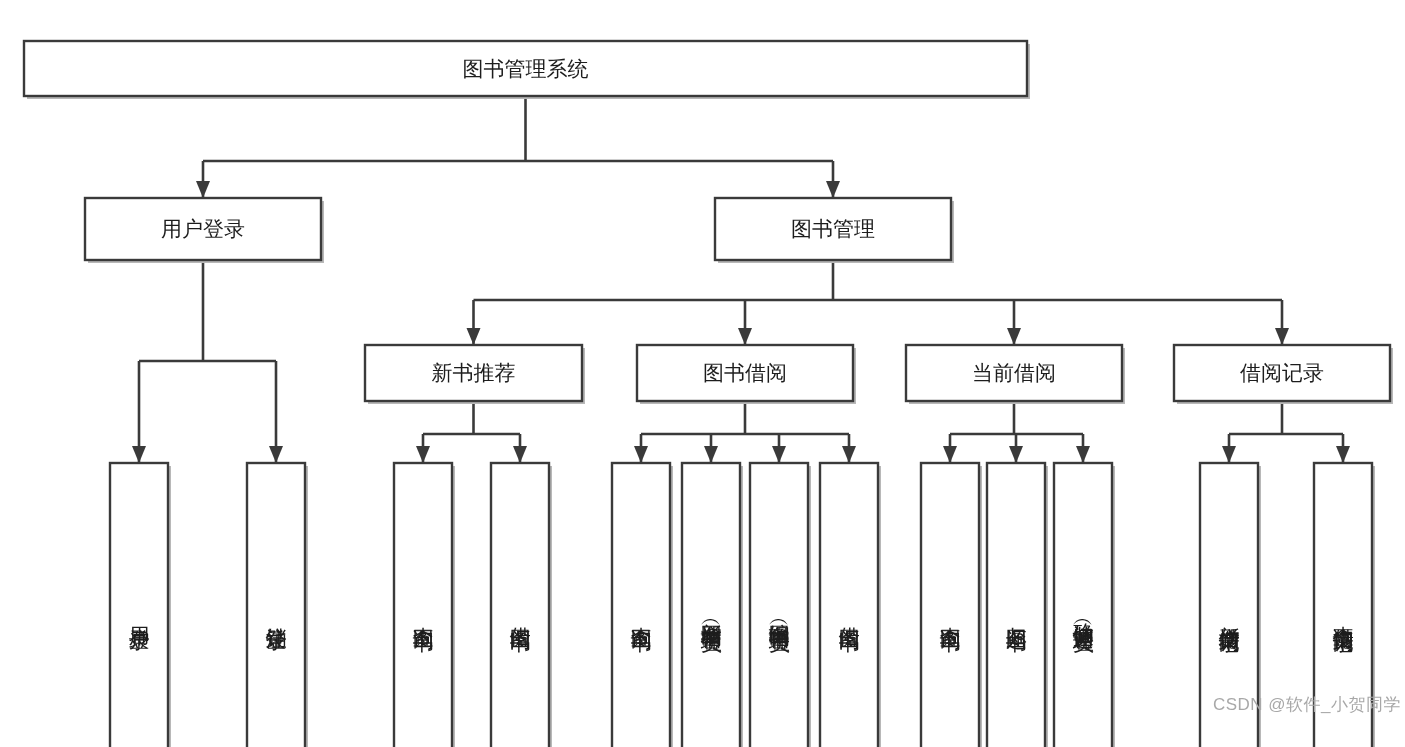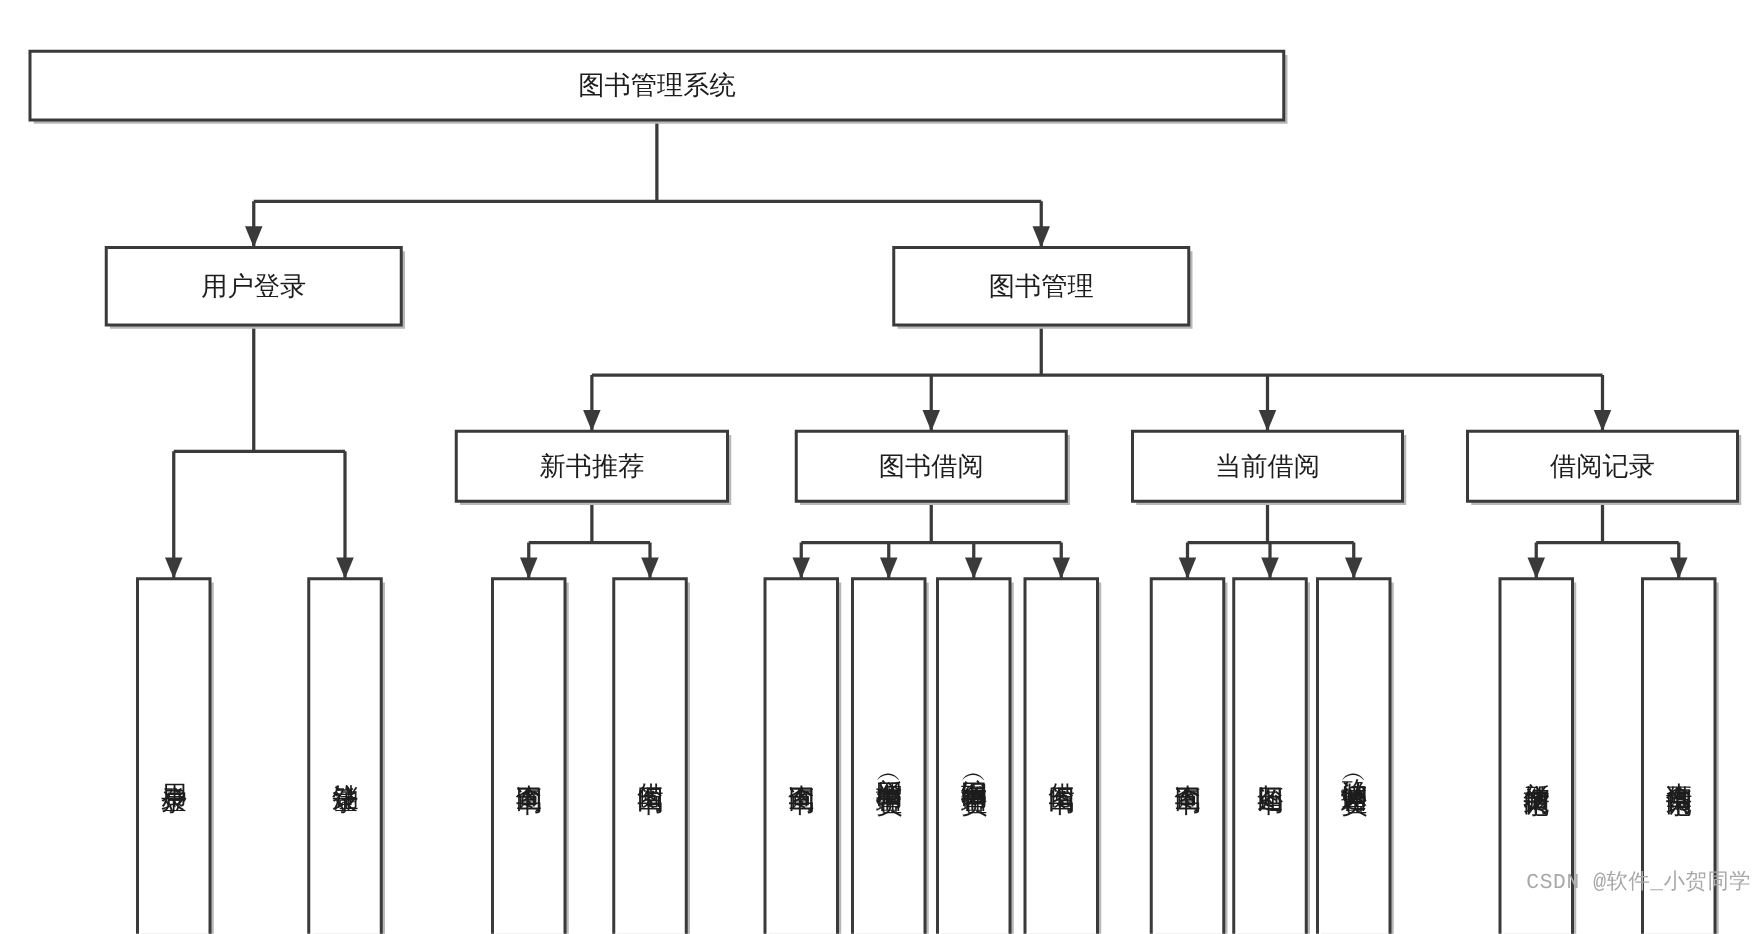--- a/index.html
+++ b/index.html
@@ -67,21 +67,21 @@
     font-size: 21px;
     line-height: 1.08;
     letter-spacing: 1.5px;
     color: #1d1d1d;
     white-space: nowrap;
   }
   .watermark {
     position: absolute;
     right: 8px;
     bottom: 4px;
-    font-family: Liberation Mono, monospace;
+    font-family: Liberation Sans, sans-serif;
     font-size: 17px;
     color: #a8a8a8;
     letter-spacing: 0.5px;
     white-space: nowrap;
   }
 </style>
 </head>
 <body>
 
 <div id="diagram-root">

